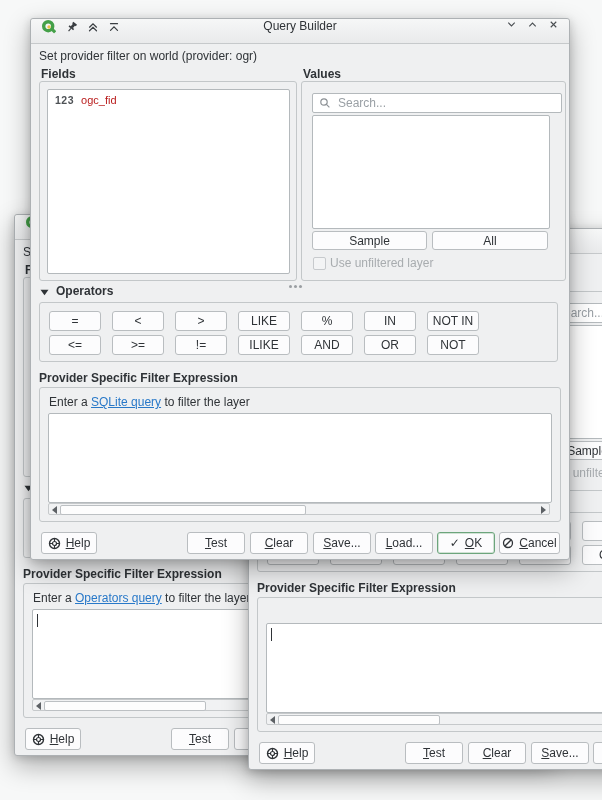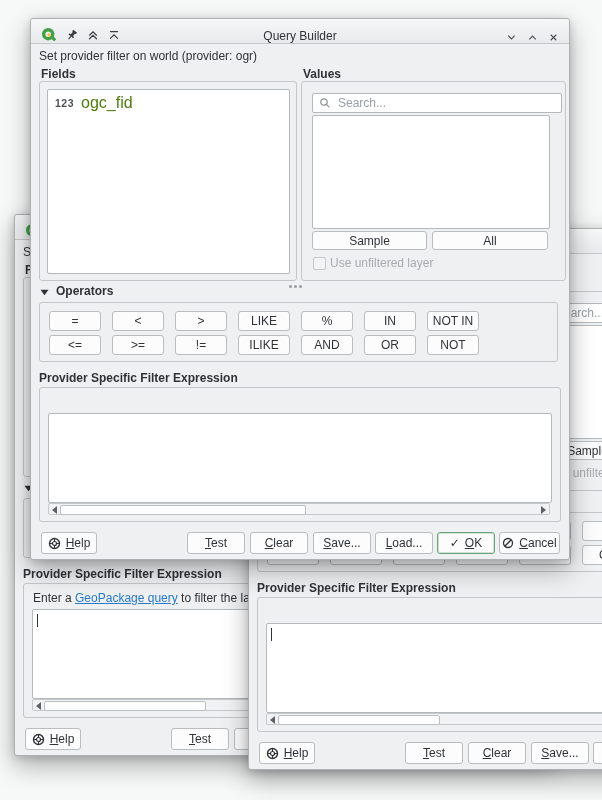--- a/index.html
+++ b/index.html
@@ -8,34 +8,34 @@
   #stage{position:relative;width:602px;height:800px;overflow:hidden;}
 
   .dlg{position:absolute;width:538px;height:540px;background:#eff0f1;
        border:1px solid #adb1b4;border-radius:3px;
        box-shadow:0 10px 26px rgba(0,0,0,.30),0 2px 8px rgba(0,0,0,.16);}
   #dlg-left{left:14px;top:214px;z-index:1}
   #dlg-right{left:248px;top:228px;z-index:2}
   #dlg-main{left:30px;top:18px;z-index:3}
 
   .tbar{height:24px;background:linear-gradient(#f6f7f7,#e9eaeb);border-bottom:1px solid #c6c9cb;
-        border-radius:3px 3px 0 0;display:flex;align-items:flex-end;padding:0 10px;position:relative}
+        border-radius:3px 3px 0 0;display:flex;align-items:flex-start;padding:0 10px;position:relative}
   .ttitle{position:absolute;left:0;right:0;text-align:center;font-size:12px;color:#2f3337;pointer-events:none}
   .ticons{display:flex;align-items:center;gap:9px;position:relative;z-index:1}
   .ticons.right{margin-left:auto;gap:10px}
   .ticons svg{display:block}
 
   .txt{position:absolute;white-space:nowrap}
   .b{font-weight:bold}
   .gbox{position:absolute;border:1px solid #c3c7c9;border-radius:3px}
   .wbox{position:absolute;background:#fff;border:1px solid #b4b9bc;border-radius:2px;overflow:hidden}
 
   .fitem{display:flex;align-items:center;gap:7px;padding:4px 7px}
   .ficon{font-weight:bold;font-size:10.5px;color:#4e5256;letter-spacing:.5px}
-  .fname{font-size:16px;color:#4d7c0f}
+  .fname{font-size:11px;color:#b91c1c}
 
   .searchbox{display:flex;align-items:center;gap:7px;padding:0 6px}
   .ph{color:#9aa0a5}
 
   .btn{position:absolute;display:flex;align-items:center;justify-content:center;gap:5px;
        background:#fcfcfd;border:1px solid #b9bdc0;border-radius:3px;font-size:12px;color:#2f3337;
        box-sizing:border-box;cursor:default}
   .btn-ok{border:1px solid #6ca57c;box-shadow:inset 0 0 0 1px rgba(108,165,124,.30)}
   .mn{display:block}
   .mn::first-letter{text-decoration:underline}
@@ -170,21 +170,21 @@
         <span>AND</span>
       </div>
     <div class="btn" style="left:333px;top:316px;width:52px;height:20px">
         <span>OR</span>
       </div>
     <div class="btn" style="left:396px;top:316px;width:52px;height:20px">
         <span>NOT</span>
       </div>
     <div class="txt b" style="left:8px;top:352px">Provider Specific Filter Expression</div>
     <div class="gbox" style="left:8px;top:368px;width:520px;height:133px"></div>
-    <div class="txt" style="left:18px;top:376px"><span>Enter a </span><a class="lnk" href="#">GeoPackage query</a><span> to filter the layer</span></div>
+    <div class="txt" style="left:18px;top:376px"><span>Enter a </span><a class="lnk" href="#">Operators query</a><span> to filter the layer</span></div>
     <div class="wbox" style="left:17px;top:394px;width:502px;height:88px">
         <div class="caret"></div>
       </div>
     <div class="hscroll" style="left:17px;top:484px;width:502px">
       <div class="sb-arrow sb-left"></div>
       <div class="sb-thumb thumb-narrow"></div>
       <div class="sb-arrow sb-right"></div>
     </div>
     <div class="btn" style="left:10px;top:513px;width:56px;height:22px">
       <svg width="13" height="13" viewBox="0 0 13 13">
@@ -449,20 +449,21 @@
         <span>AND</span>
       </div>
     <div class="btn" style="left:333px;top:316px;width:52px;height:20px">
         <span>OR</span>
       </div>
     <div class="btn" style="left:396px;top:316px;width:52px;height:20px">
         <span>NOT</span>
       </div>
     <div class="txt b" style="left:8px;top:352px">Provider Specific Filter Expression</div>
     <div class="gbox" style="left:8px;top:368px;width:520px;height:133px"></div>
+    <div class="txt" style="left:18px;top:376px"><span>Enter a </span><a class="lnk" href="#">SQLite query</a><span> to filter the layer</span></div>
     <div class="wbox" style="left:17px;top:394px;width:502px;height:88px"></div>
     <div class="hscroll" style="left:17px;top:484px;width:502px">
       <div class="sb-arrow sb-left"></div>
       <div class="sb-thumb thumb-wide"></div>
       <div class="sb-arrow sb-right"></div>
     </div>
     <div class="btn" style="left:10px;top:513px;width:56px;height:22px">
       <svg width="13" height="13" viewBox="0 0 13 13">
           <circle cx="6.5" cy="6.5" r="5" stroke="#2f3337" stroke-width="1.4" fill="none"></circle>
           <circle cx="6.5" cy="6.5" r="2" stroke="#2f3337" stroke-width="1.2" fill="none"></circle>

